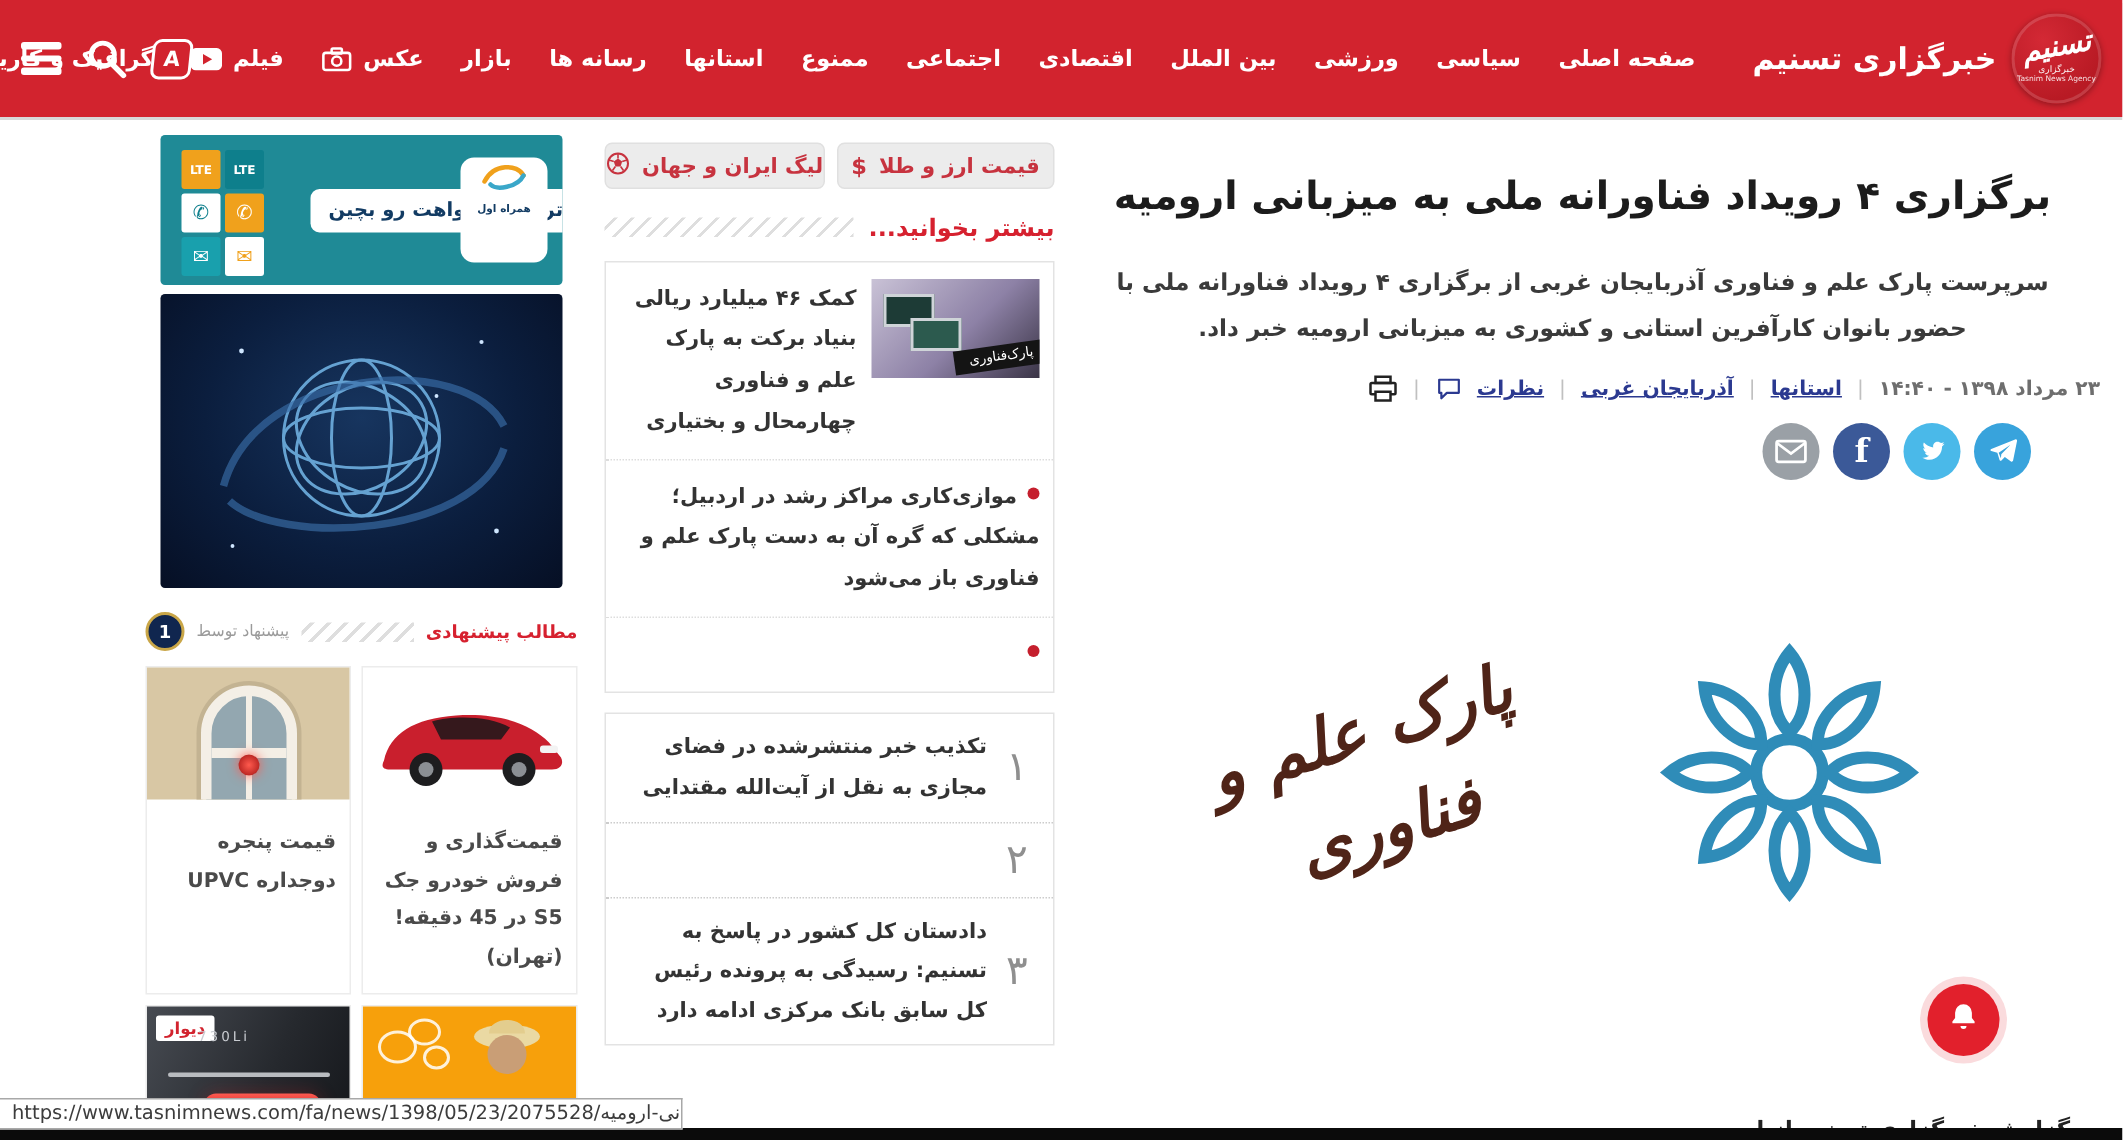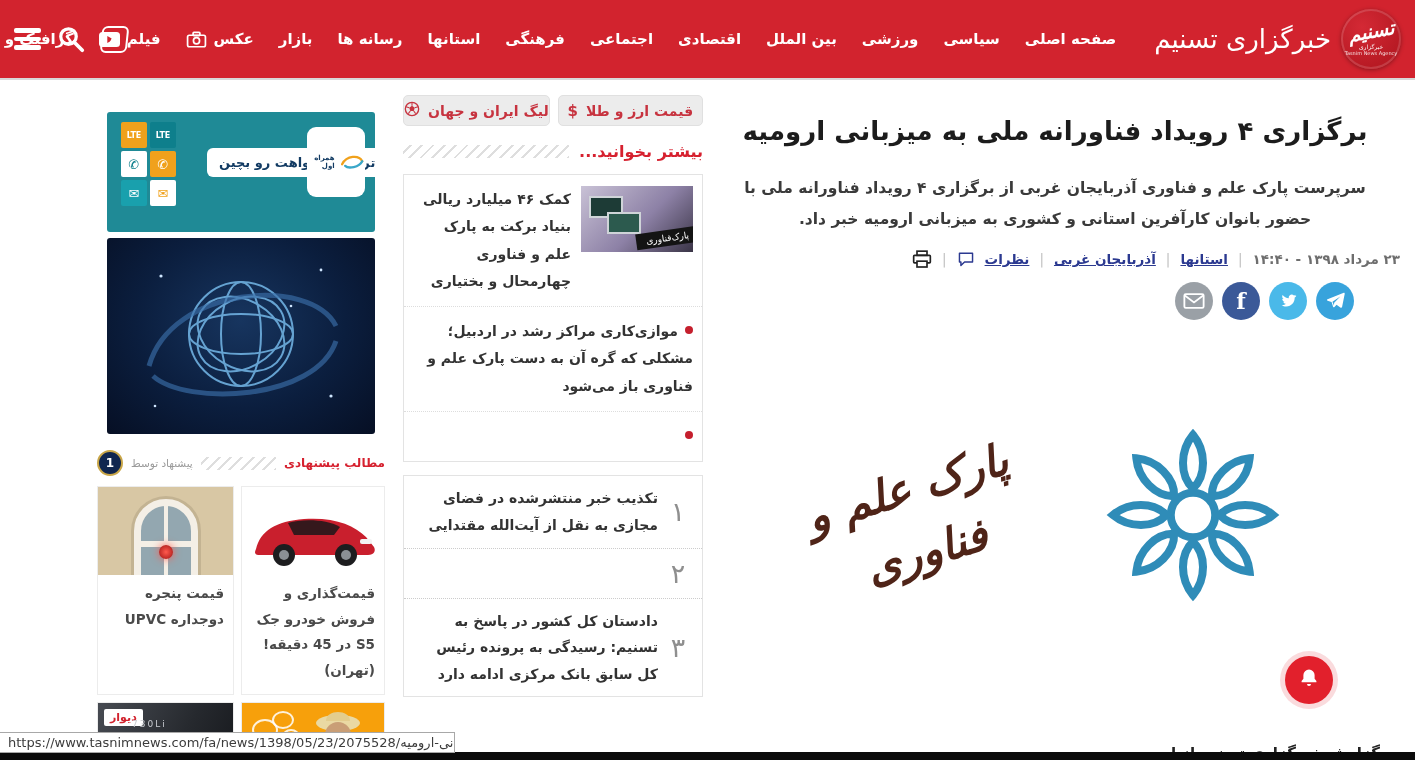--- a/index.html
+++ b/index.html
@@ -18,21 +18,21 @@
          box-shadow:0 2px 0 #d8d8d8}
   .brand{display:flex;align-items:center;gap:10px;margin-left:30px;cursor:pointer}
   .badge{width:60px;height:60px;border-radius:50%;flex:none;
          background:radial-gradient(circle at 35% 30%,#d42935,var(--red-dk) 70%);
          box-shadow:0 1px 4px rgba(0,0,0,.35), inset 0 0 0 2px rgba(255,255,255,.15);
          color:#fff;display:flex;flex-direction:column;align-items:center;justify-content:center;line-height:1}
   .badge .cal{font-family:"DejaVu Serif",serif;font-style:italic;font-weight:bold;
               font-size:19px;transform:rotate(-10deg);margin-bottom:3px}
   .badge .s1{font-size:6px;opacity:.95}
   .badge .s2{font-size:5px;opacity:.85;margin-top:1px}
-  .brand-name{color:#fff;font-size:26px;font-weight:normal;white-space:nowrap}
+  .brand-name{color:#fff;font-size:20px;font-weight:bold;white-space:nowrap}
   nav{display:flex;align-items:center;gap:25px;flex:1;min-width:0;padding-right:8px}
   .nav-item{display:flex;align-items:center;gap:7px;color:#fff;font-size:15px;
             font-weight:bold;white-space:nowrap;cursor:pointer}
   .nav-item svg{display:block}
   .tools{display:flex;align-items:center;gap:15px;margin-right:6px}
   .tool{cursor:pointer;display:flex;align-items:center;justify-content:center}
   .translate{width:27px;height:27px;border:2.5px solid #fff;border-radius:6px;
              transform:skewX(-6deg);color:#fff;font-weight:bold;font-size:14px;
              display:flex;align-items:center;justify-content:center}
   .burger{display:flex;flex-direction:column;gap:4px}
@@ -95,49 +95,49 @@
   .rm-txt{flex:1;font-size:14px;font-weight:bold;color:#333;line-height:1.95;text-align:right}
   .dot{display:inline-block;width:8px;height:8px;border-radius:50%;background:#c51f2d;
        margin-left:7px;vertical-align:2px}
   .mv-row{display:flex;align-items:center;padding:9px 4px;cursor:pointer}
   .mv-row + .mv-row{border-top:1px dotted #ccc}
   .mv-num{width:40px;flex:none;text-align:center;font-size:27px;color:#8f8f8f}
   .mv-txt{flex:1;font-size:14px;font-weight:bold;color:#333;line-height:1.9;
           text-align:right;padding-left:8px}
 
   
-  .ad1{margin:24px 12px 6px;height:120px;background:var(--teal);border-radius:3px;
+  .ad1{margin:2px 12px 6px;height:100px;background:var(--teal);border-radius:3px;
        position:relative;overflow:hidden;cursor:pointer}
   .cubes{position:absolute;left:14px;top:10px;display:grid;
          grid-template-columns:26px 26px;gap:3px;direction:ltr}
   .cube{width:26px;height:26px;display:flex;align-items:center;justify-content:center;
         font-size:8px;font-weight:bold;color:#fff;border-radius:2px}
   .cb1{background:#f0a11c}.cb2{background:#0e7f8c}.cb3{background:#fff;color:#0e7f8c}
   .cb4{background:#f0a11c}.cb5{background:#19a0ad}.cb6{background:#fff;color:#f0a11c}
   .cb3::before,.cb4::before{content:"✆";font-size:13px}
   .cb5::before,.cb6::before{content:"✉";font-size:13px}
   .ad1 .pill{position:absolute;left:100px;top:36px;background:#fff;border-radius:6px;
              padding:7px 12px;color:#123b63;font-weight:bold;font-size:13px;white-space:nowrap}
   .ad1 .oplogo{position:absolute;right:10px;top:15px;width:58px;height:70px;background:#fff;
-               border-radius:9px;display:flex;flex-direction:row;align-items:center;
-               justify-content:center;gap:4px}
+               border-radius:9px;display:flex;flex-direction:column;align-items:center;
+               gap:4px}
   .ad1 .oplogo .nm{font-size:7px;color:#123b63;font-weight:bold}
   .ad2{margin:0 12px;height:196px;border-radius:3px;position:relative;overflow:hidden;cursor:pointer;
        background:radial-gradient(ellipse at 50% 42%,#17355f 0%,#0b1e3e 55%,#060f24 100%)}
   .ad2 svg{position:absolute;inset:0;margin:auto}
   .sg-head{display:flex;align-items:center;gap:8px;margin:16px 2px 10px}
   .sg-head .t{color:#d6212f;font-size:12px;font-weight:bold;white-space:nowrap}
   .by{font-size:10.5px;color:#9a9a9a;white-space:nowrap}
   .badge1{width:26px;height:26px;border-radius:50%;background:#10264f;border:2px solid #c9a648;
           color:#fff;font-size:12px;font-weight:bold;display:flex;align-items:center;
           justify-content:center;flex:none}
   .cards{display:grid;grid-template-columns:1fr 1fr;gap:7px;margin:0 2px}
   .card{border:1px solid #ececec;background:#fff;cursor:pointer}
   .card .img{height:88px;position:relative;overflow:hidden}
-  .card .cap{padding:6px 9px 10px;font-size:13.5px;font-weight:bold;color:#4a4a4a;
+  .card .cap{padding:16px 9px 10px;font-size:13.5px;font-weight:bold;color:#4a4a4a;
              line-height:1.9;text-align:right;min-height:78px}
   .card.r2 .img{height:112px}
   .img-upvc{background:#d8c7a4}
   .arch{position:absolute;left:50%;top:12px;transform:translateX(-50%);width:64px;height:90px;
         border:7px solid #f4efe6;border-radius:32px 32px 0 0;background:#93a7b0;
         box-shadow:0 0 0 3px #c3b392}
   .arch::before{content:"";position:absolute;inset:0;
         background:linear-gradient(#0000 46%,#f4efe6 46% 54%,#0000 54%),
                    linear-gradient(90deg,#0000 46%,#f4efe6 46% 54%,#0000 54%)}
   .lamp{position:absolute;left:50%;top:58px;transform:translateX(-50%);width:14px;height:14px;
@@ -191,21 +191,21 @@
       <span class="nav-item">
           <span>بین الملل</span>
         </span>
       <span class="nav-item">
           <span>اقتصادی</span>
         </span>
       <span class="nav-item">
           <span>اجتماعی</span>
         </span>
       <span class="nav-item">
-          <span>فرهنگی</span>
+          <span>ممنوع</span>
         </span>
       <span class="nav-item">
           <span>استانها</span>
         </span>
       <span class="nav-item">
           <span>رسانه ها</span>
         </span>
       <span class="nav-item">
           <span>بازار</span>
         </span>

